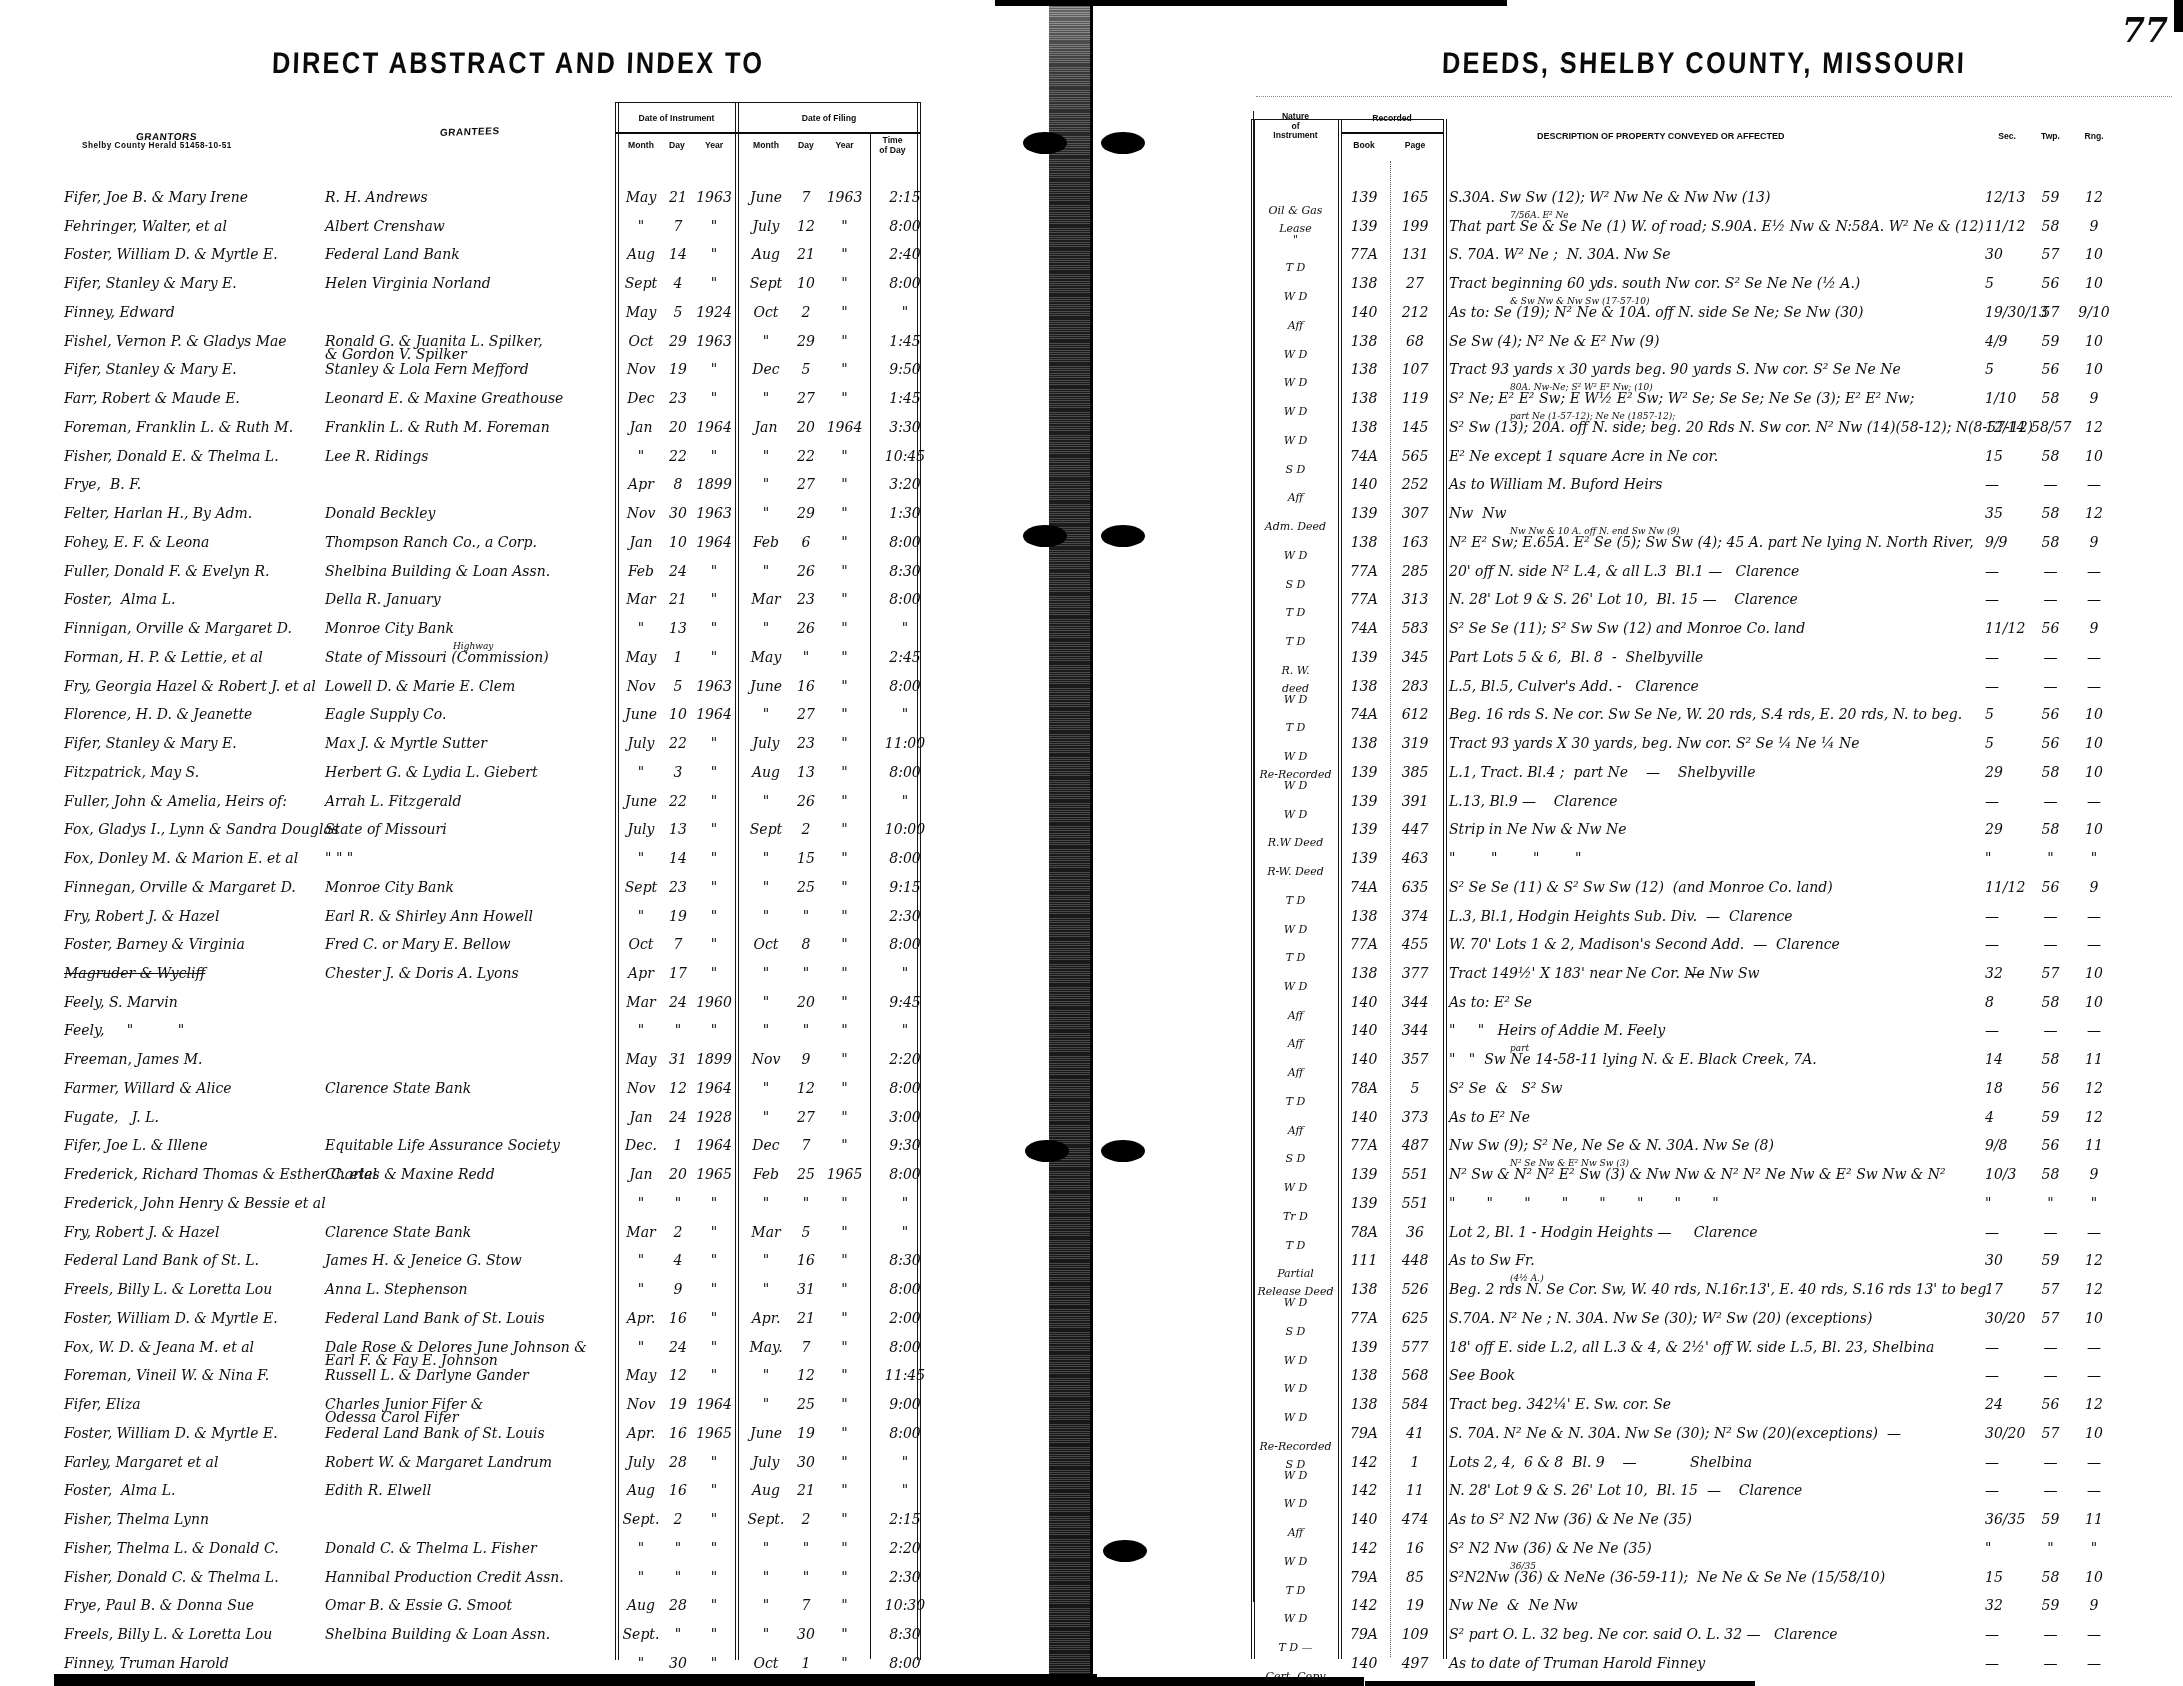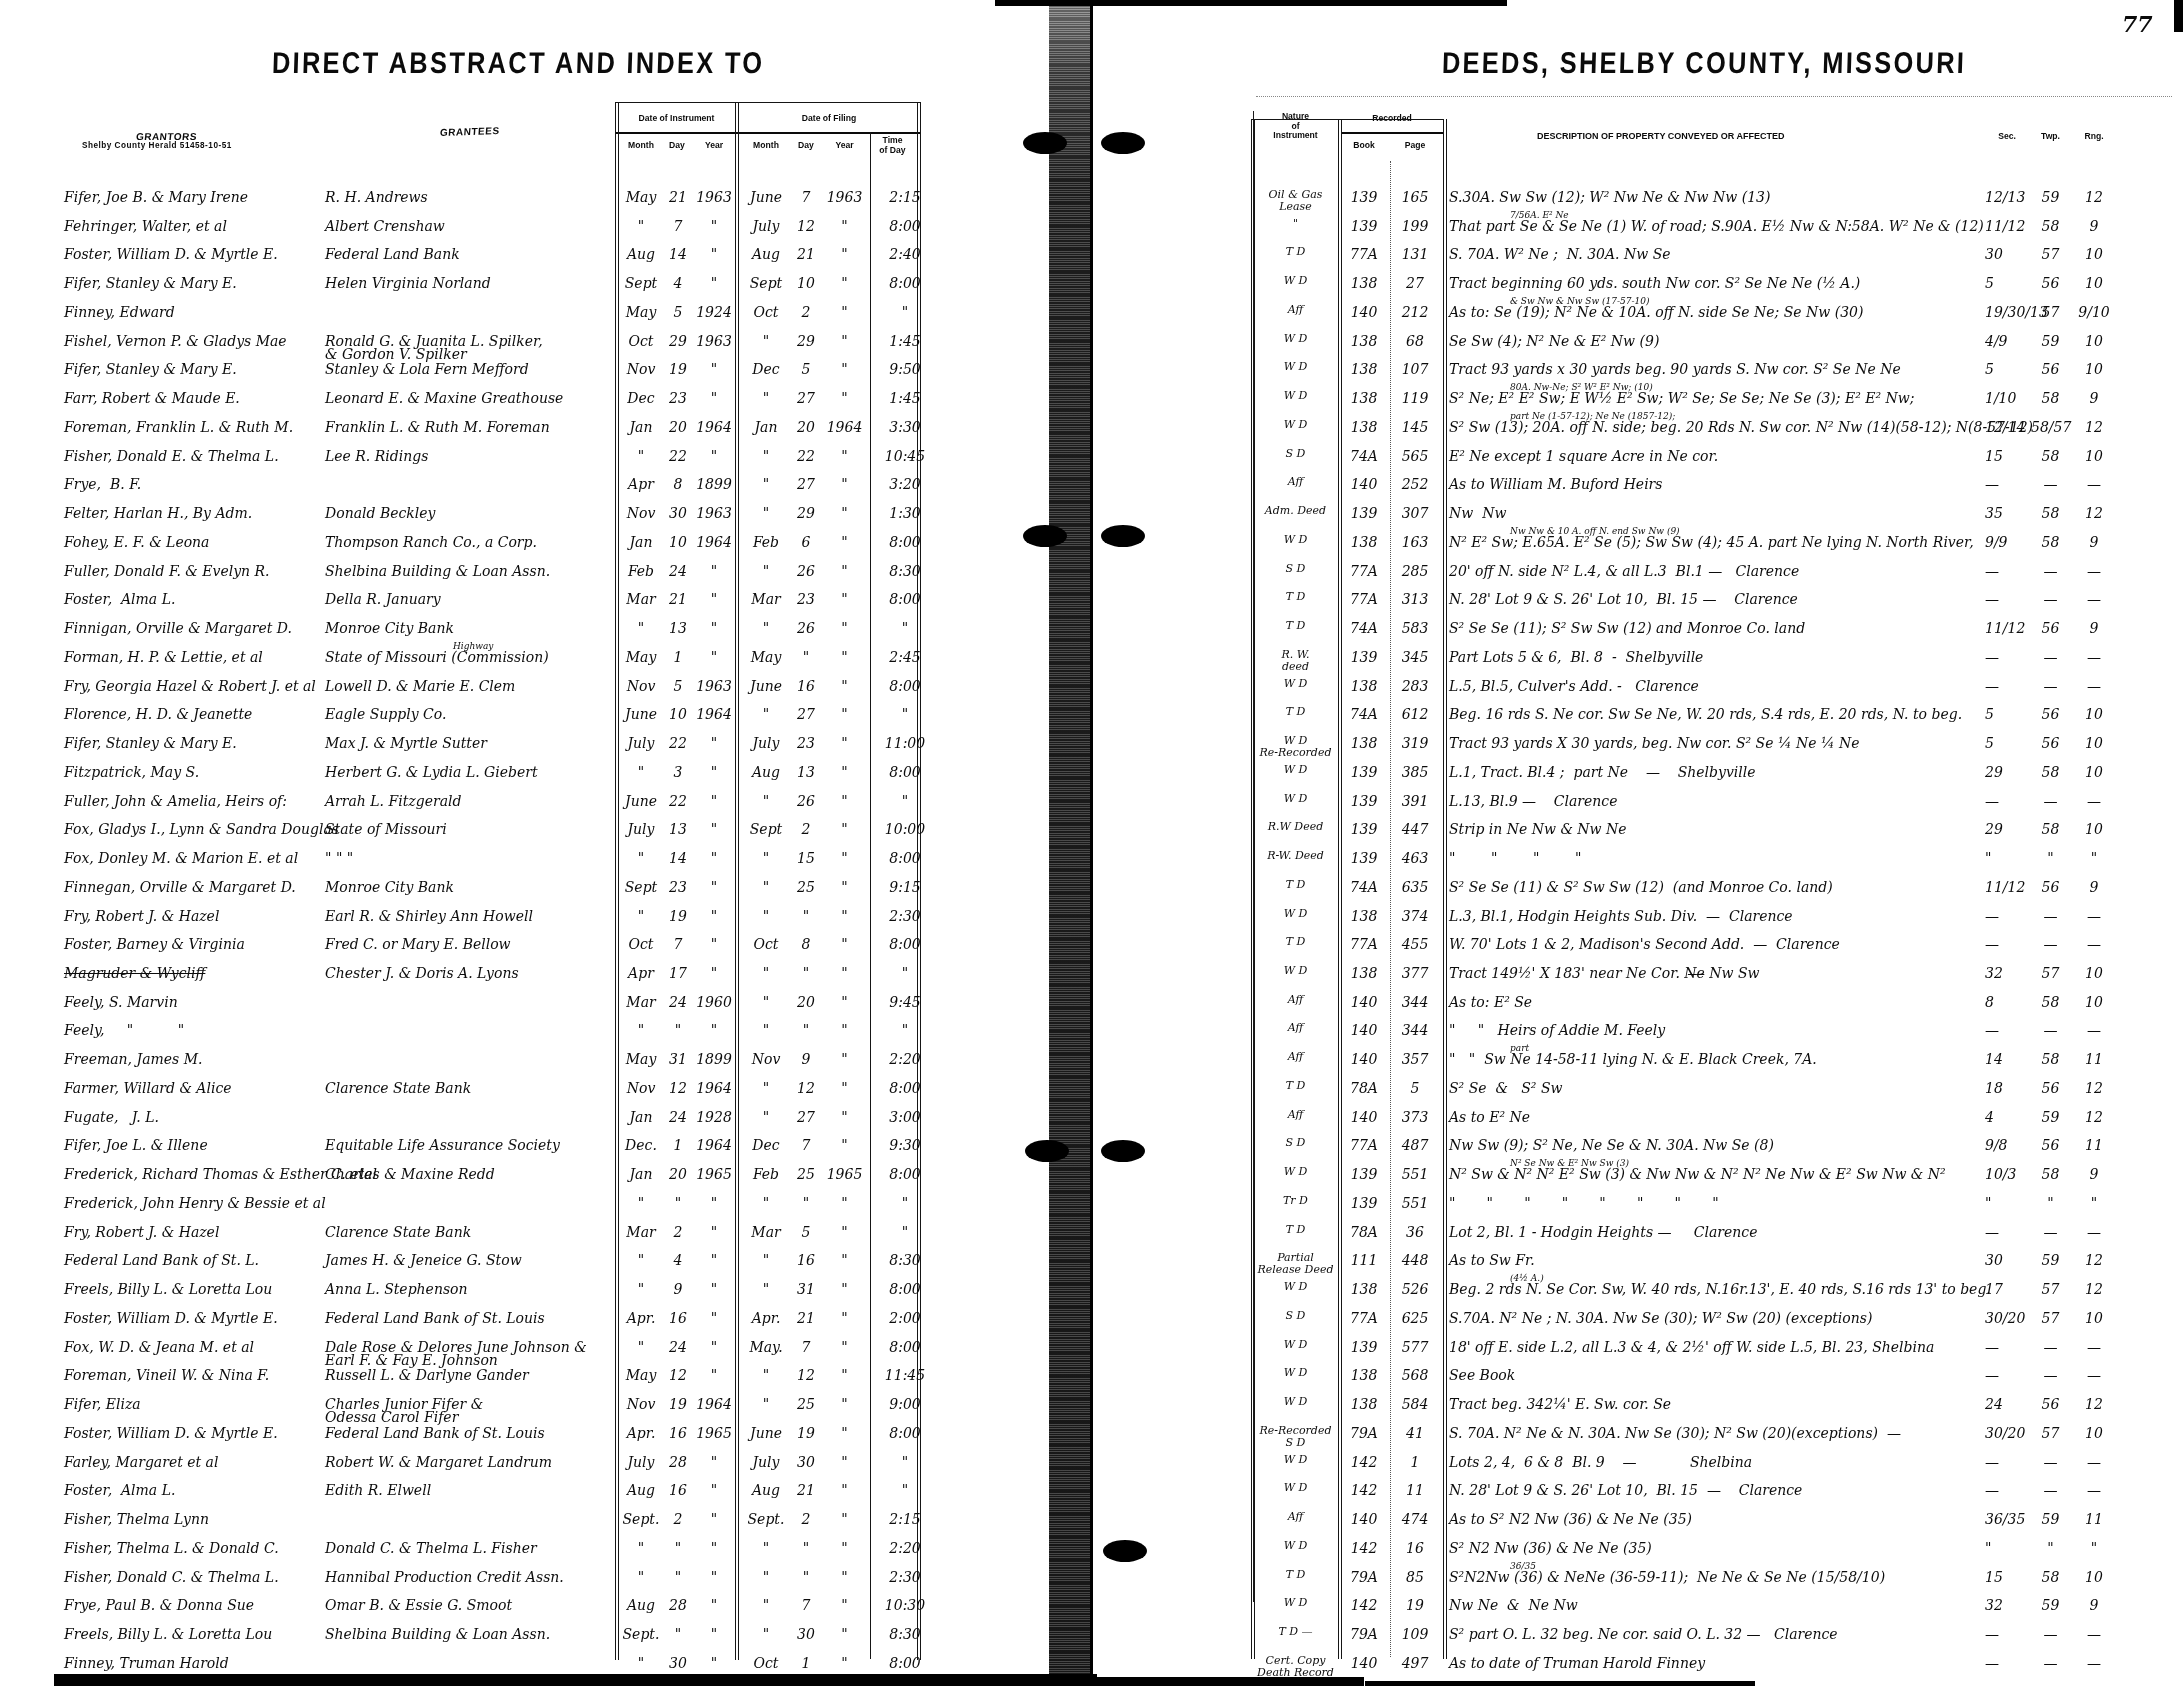--- a/index.html
+++ b/index.html
@@ -6,21 +6,21 @@
   #scan{position:relative;width:2183px;height:1687px;background:#ffffff;overflow:hidden;
         font-family:"Liberation Sans",sans-serif;color:#0b0b0b;}
   
   .ptitle{position:absolute;font-family:"Liberation Sans",sans-serif;font-weight:bold;
           font-size:25.4px;letter-spacing:2.3px;white-space:nowrap;transform:scaleY(1.18) skewX(-2deg);}
   .pimprint{position:absolute;font-size:8.2px;font-weight:bold;letter-spacing:0.5px;}
   .plabel{position:absolute;font-size:10px;font-weight:bold;letter-spacing:0.5px;white-space:pre-line;text-align:center;}
   .psmall{position:absolute;font-size:8.6px;font-weight:bold;white-space:pre-line;text-align:center;line-height:9.5px;}
   
   .hand{font-family:"DejaVu Serif",serif;font-style:italic;color:#0c0c0c;}
-  .pageno{position:absolute;font-family:"DejaVu Serif",serif;font-style:italic;font-size:22px;font-weight:bold;}
+  .pageno{position:absolute;font-family:"DejaVu Serif",serif;font-style:italic;font-size:33px;font-weight:bold;}
   
   .vline{position:absolute;width:0.9px;background:#151515;}
   .hline{position:absolute;height:0.9px;background:#151515;}
   .hthick{position:absolute;height:2.3px;background:#0a0a0a;}
   .vdot{position:absolute;width:0.5px;border-left:0.9px dotted #555;}
   .hdot{position:absolute;height:0.5px;border-top:0.9px dotted #888;}
   
   .binding{position:absolute;left:1049px;top:2.7px;width:41px;height:1684px;
            background:linear-gradient(180deg,#8a8a8a 0px,#4a4a4a 68px,#262626 181px,#1e1e1e 100%),
            repeating-linear-gradient(0deg,rgba(255,255,255,.18) 0 0.9px,rgba(0,0,0,.25) 0.9px 2.3px);
@@ -35,21 +35,21 @@
   .c-g{left:64px;width:265px;}
   .c-e{left:325px;width:295px;white-space:pre-line;}
   .c-ea{left:453px;top:-5.4px;font-size:9px;}
   .c-im{left:619px;width:44px;text-align:center;}
   .c-id{left:663px;width:30px;text-align:center;}
   .c-iy{left:693px;width:42px;text-align:center;}
   .c-fm{left:743px;width:46px;text-align:center;}
   .c-fd{left:790px;width:32px;text-align:center;}
   .c-fy{left:821px;width:47px;text-align:center;}
   .c-t{left:870px;width:46px;text-align:center;margin-left:12px;}
-  .c-n{left:1252px;width:87px;text-align:center;white-space:pre-line;font-size:11px;line-height:12px;top:4px;}
+  .c-n{left:1252px;width:87px;text-align:center;white-space:pre-line;font-size:11px;line-height:18px;top:17px;}
   .c-bk{left:1341px;width:46px;text-align:center;}
   .c-pg{left:1389px;width:52px;text-align:center;}
   .c-da{left:1510px;top:-5.4px;font-size:9px;}
   .c-d{left:1449px;width:539px;}
   .c-sec{left:1985px;width:44px;}
   .c-twp{left:2031px;width:39px;text-align:center;font-style:italic;}
   .c-rng{left:2072px;width:44px;text-align:center;}
   .struck{text-decoration:line-through;text-decoration-thickness:1.4px;}
 </style>
 </head>

